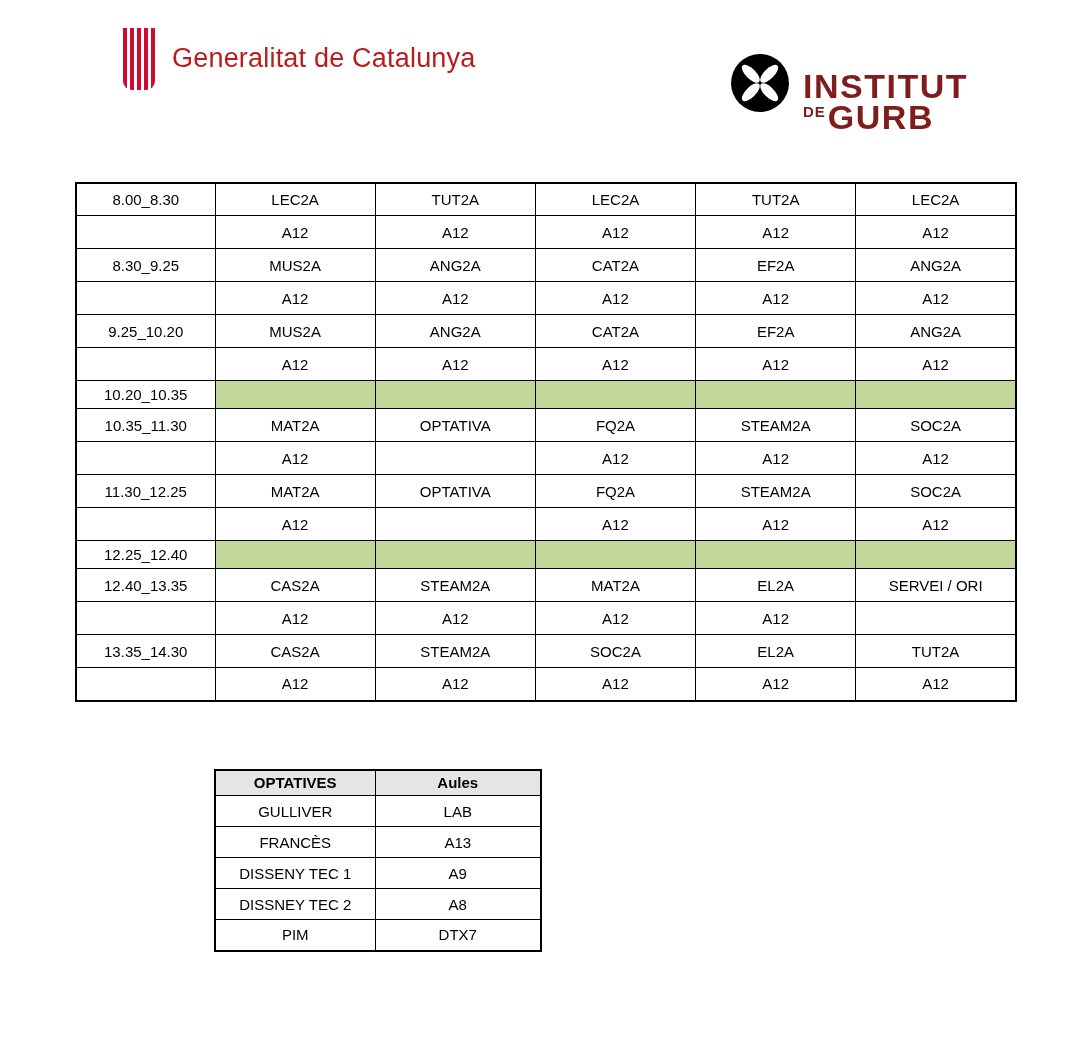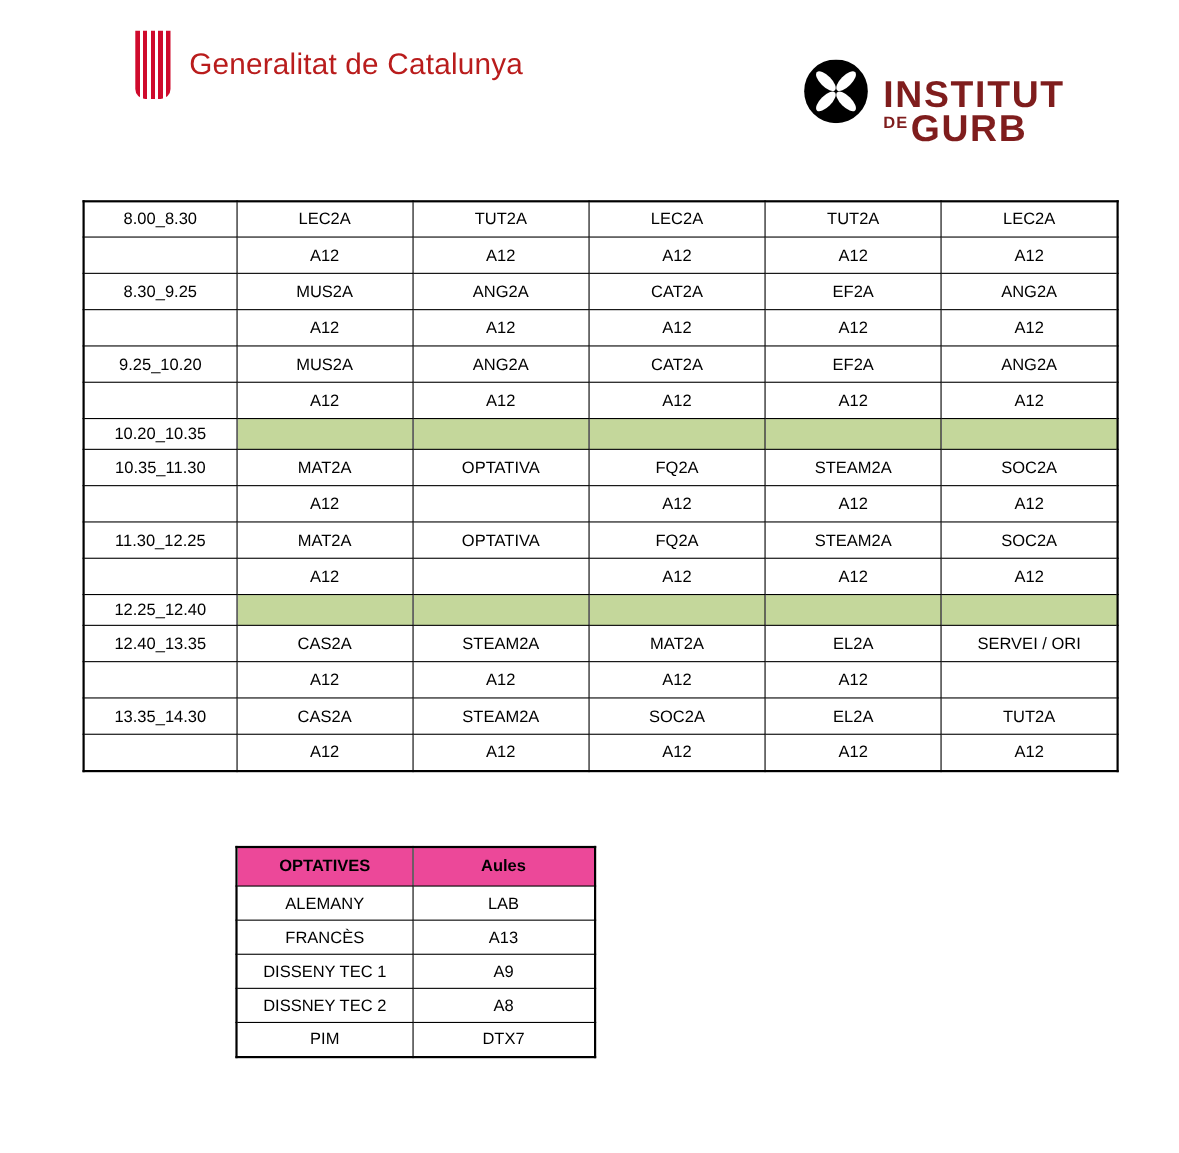--- a/index.html
+++ b/index.html
@@ -69,24 +69,24 @@
   }
   .body-table td.time-cell { width: 139px; }
   .body-table td.day-cell { width: 160.2px; }
   tr.row-break td { height: 28px; }
   tr.row-break td.day-cell { background: #c4d79b; }
 
   
   .optatives-table { margin: 67px 0 0 214px; width: 326px; border: 2px solid #000; }
   .optatives-table th {
     border: 1px solid #000;
-    background: #ec4899;
+    background: #e5e5e5;
     font-size: 15px;
     font-weight: 700;
-    height: 36px;
+    height: 26px;
     text-align: center;
   }
   .optatives-table th.col-optatives { width: 160px; }
   .optatives-table th.col-aules { width: 166px; }
   .optatives-table td {
     border: 1px solid #000;
     font-size: 15px;
     height: 31px;
     text-align: center;
     vertical-align: middle;
@@ -274,21 +274,21 @@
 
 <table class="optatives-table">
   <thead>
     <tr>
       <th class="col-optatives">OPTATIVES</th>
       <th class="col-aules">Aules</th>
     </tr>
   </thead>
   <tbody>
       <tr>
-        <td>ALEMANY</td>
+        <td>GULLIVER</td>
         <td>LAB</td>
       </tr>
       <tr>
         <td>FRANCÈS</td>
         <td>A13</td>
       </tr>
       <tr>
         <td>DISSENY TEC 1</td>
         <td>A9</td>
       </tr>

